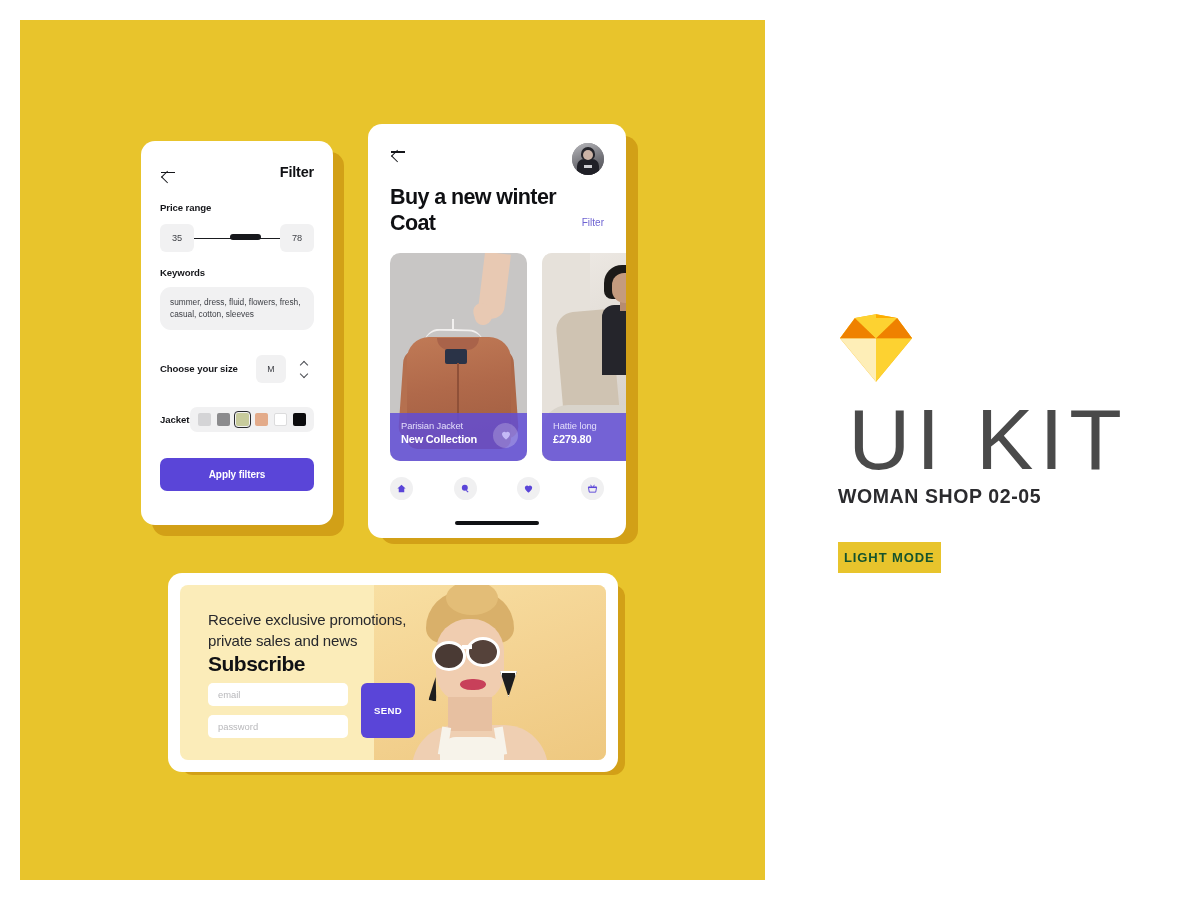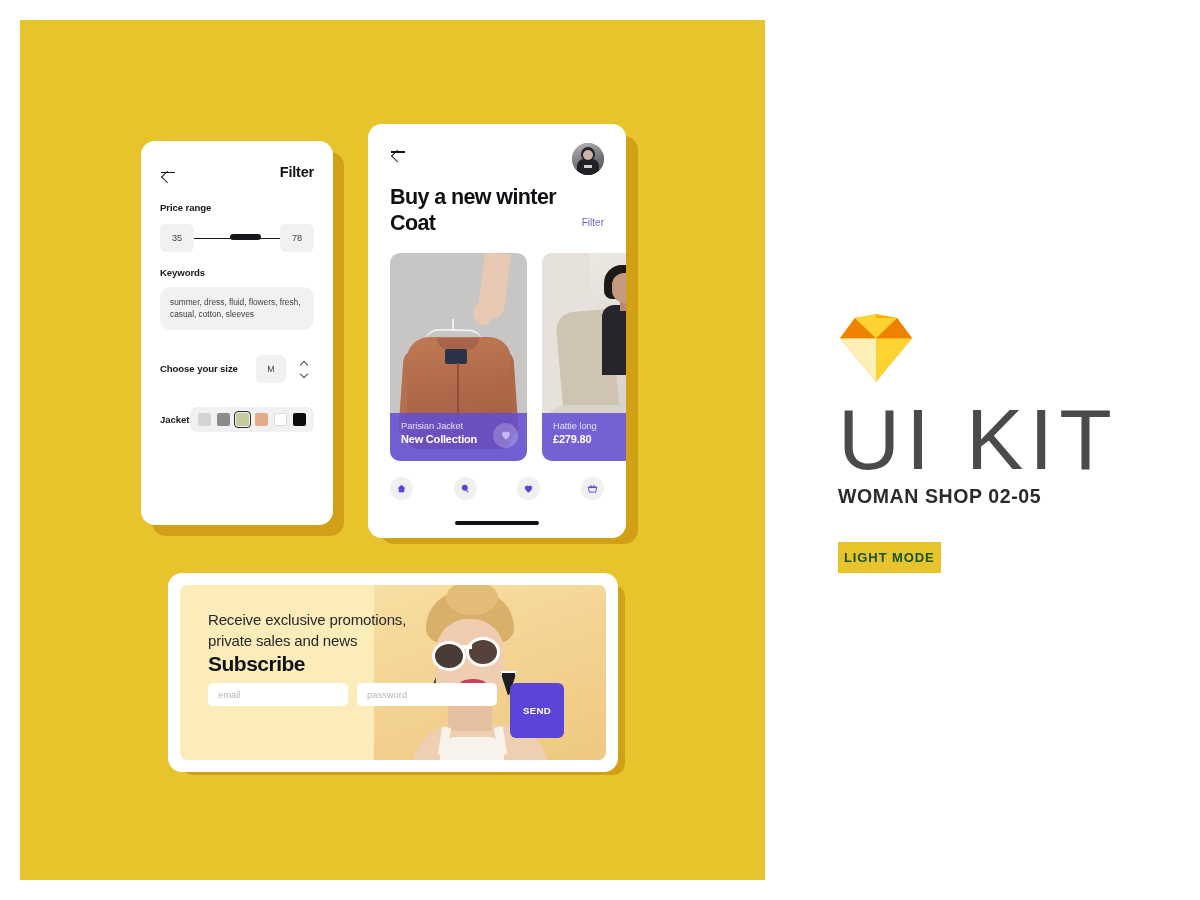--- a/index.html
+++ b/index.html
@@ -190,21 +190,21 @@
   #sub-shadow { left: 181px; top: 585px; width: 444px; height: 190px; border-radius: 12px; }
   #sub-card   { left: 168px; top: 573px; width: 450px; height: 199px; padding: 12px; }
   .sub-inner {
     width: 100%; height: 100%; border-radius: 8px; overflow: hidden;
     background: #fbecb9; position: relative; display: flex;
   }
   .sub-left { width: 232px; padding: 24px 0 0 28px; position: relative; z-index: 3; }
   .sub-kicker { font-size: 15px; line-height: 1.42; color: #27282c; letter-spacing: -0.15px; }
   .sub-title { font-size: 21px; font-weight: 700; color: #101114; letter-spacing: -0.5px; }
   .sub-form { position: absolute; left: 28px; bottom: 22px; display: flex; align-items: flex-start; gap: 13px; z-index: 4; }
-  .sub-fields { display: flex; flex-direction: row; gap: 9px; }
+  .sub-fields { display: flex; flex-direction: column; gap: 9px; }
   .sub-input {
     width: 140px; height: 23px; background: #ffffff; border: none; border-radius: 5px;
     padding: 0 10px; font-family: "Liberation Sans", sans-serif; font-size: 9.4px; color: #3b3d43;
   }
   .sub-input::placeholder { color: #b8b8bb; }
   .send-btn {
     width: 54px; height: 55px; background: #5a45d8; border-radius: 6px;
     display: flex; align-items: center; justify-content: center;
     color: #fff; font-size: 9.6px; font-weight: 700; letter-spacing: 0.3px; cursor: pointer;
   }
@@ -228,20 +228,21 @@
 
   
   .brand { position: absolute; left: 838px; top: 312px; width: 300px; }
   .sketch-logo { width: 76px; height: 72px; }
   .ui-kit-wrap { margin-top: 12px; }
   .ui-kit-text {
     font-family: "Liberation Sans", sans-serif;
     font-size: 86px; font-weight: 300; color: #4a4a4a;
     letter-spacing: 6px; line-height: 0.92;
     white-space: nowrap;
+    text-align: center;
   }
   .brand-sub {
     margin-top: 6px; font-size: 19.5px; font-weight: 700;
     color: #2b2b2e; letter-spacing: 0.6px;
   }
   .mode-badge {
     margin-top: 34px; display: inline-block;
     background: #e8c42c; color: #14532d;
     font-size: 13px; font-weight: 600; letter-spacing: 0.9px;
     padding: 8px 6px;
@@ -301,20 +302,21 @@
       <div class="sw-wrap">
         <div class="sw" style="background:#d4d4d6"></div>
         <div class="sw" style="background:#8b8b8d"></div>
         <div class="sw sel" style="background:#c7cb9c"></div>
         <div class="sw" style="background:#e3ab8a"></div>
         <div class="sw bordered" style="background:#ffffff"></div>
         <div class="sw" style="background:#0b0b0d"></div>
       </div>
     </div>
 
+    <div class="apply-btn">Apply filters</div>
   </div>
 
   <div class="card-shadow" id="shop-shadow"></div>
   <div class="card" id="shop-card">
 
     <div class="s-head">
       <div class="back-arrow"></div>
       <div class="avatar">
         <div class="av-bg"></div>
           <div class="av-body"></div>

